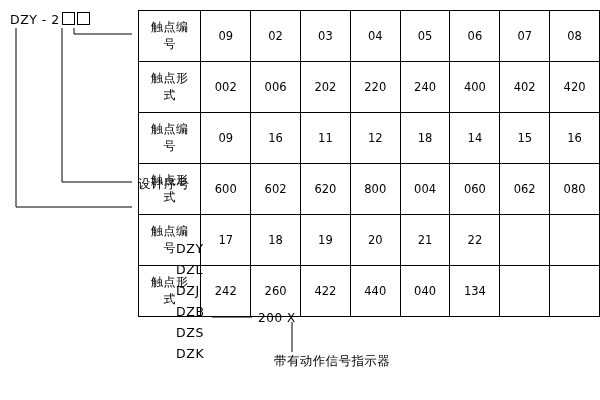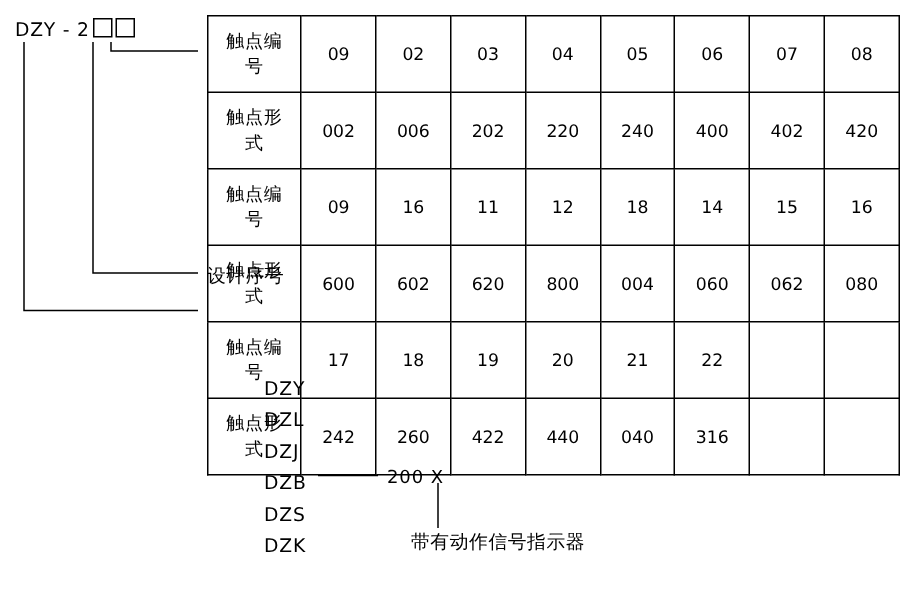--- a/index.html
+++ b/index.html
@@ -81,21 +81,21 @@
     white-space: nowrap;
     letter-spacing: 0.4px;
   }
   .annot-design { left: 138px; top: 176px; }
   .annot-relay  { left: 138px; top: 201px; }
 
   
   .series {
     position: absolute;
     left: 176px;
-    top: 248px;
+    top: 238px;
     font-size: 12.5px;
     line-height: 21px;
     letter-spacing: 0.6px;
   }
   .series div { height: 21px; }
 
   .series-200 {
     position: absolute;
     left: 258px;
     top: 311px;
@@ -191,21 +191,21 @@
         <td class="cell"></td>
         <td class="cell"></td>
       </tr>
       <tr>
         <td class="rowhead">触点形式</td>
         <td class="cell">242</td>
         <td class="cell">260</td>
         <td class="cell">422</td>
         <td class="cell">440</td>
         <td class="cell">040</td>
-        <td class="cell">316</td>
+        <td class="cell">134</td>
         <td class="cell"></td>
         <td class="cell"></td>
       </tr>
     </tbody>
   </table>
 
   <div class="annot annot-design">设计序号</div>
 
   <div class="series">
     <div>DZY</div>

